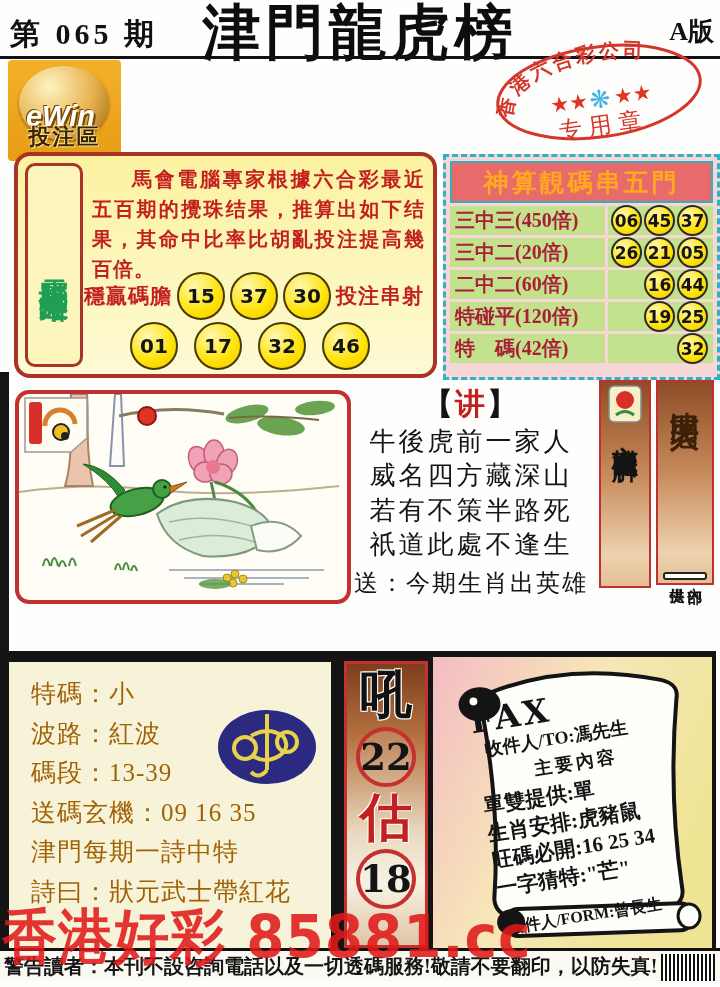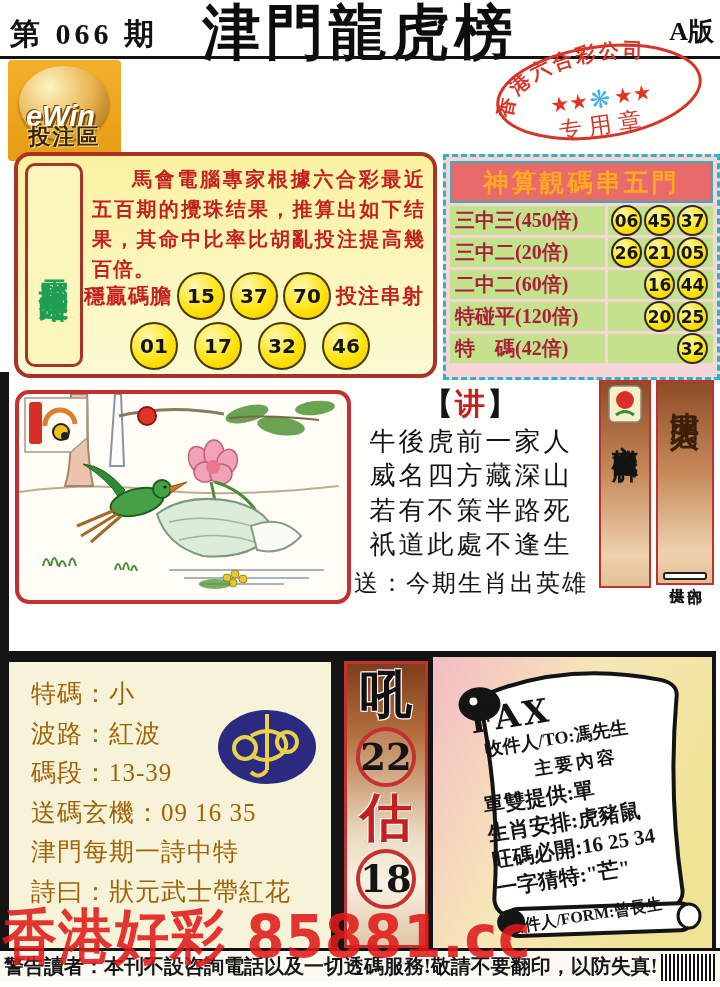--- a/index.html
+++ b/index.html
@@ -110,21 +110,21 @@
         border-top:3px solid #111;display:flex;align-items:center;z-index:40;}
   .warn-text{font-size:20px;font-weight:bold;color:#151515;margin-left:4px;white-space:nowrap;}
   .barcode{position:absolute;right:5px;top:3px;width:54px;height:27px;
         background:repeating-linear-gradient(90deg,#111 0px,#111 2px,#fff 2px,#fff 4px);}
 </style>
 </head>
 <body>
 
 <div id="page">
 
-  <div class="issue">第 066 期</div>
+  <div class="issue">第 065 期</div>
   <div class="main-title">津門龍虎榜</div>
   <div class="edition">A版</div>
   <div class="header-rule"></div>
 
   <svg class="stamp" viewBox="0 0 226 108">
     <g transform="rotate(-8 113 54)">
       <ellipse cx="113" cy="54" rx="102" ry="45" fill="none" stroke="#d4362a" stroke-width="3"></ellipse>
       <path id="stampArc" d="M 28,74 A 94,42 0 0 1 200,42" fill="none"></path>
       <text font-size="20" font-weight="bold" fill="#d4362a" letter-spacing="3">
         <textPath href="#stampArc" startOffset="3%">香港六合彩公司</textPath>
@@ -144,21 +144,21 @@
 
   <div class="strategy">
     <div class="strategy-side">
       <span>電腦投注策略</span>
     </div>
     <div class="strategy-body">馬會電腦專家根據六合彩最近五百期的攪珠结果，推算出如下结果，其命中比率比胡亂投注提高幾百倍。</div>
     <div class="balls-row1">
       <span class="red-label">穩贏碼膽</span>
       <span class="ball">15</span>
       <span class="ball">37</span>
-      <span class="ball">70</span>
+      <span class="ball">30</span>
       <span class="red-label">投注串射</span>
     </div>
     <div class="balls-row2">
       <span class="ball">01</span>
       <span class="ball">17</span>
       <span class="ball">32</span>
       <span class="ball">46</span>
     </div>
   </div>
 
@@ -183,21 +183,21 @@
     <div class="fg-row">
       <div class="fg-label">二中二(60倍)</div>
       <div class="fg-balls">
         <span class="ball-sm">16</span>
         <span class="ball-sm">44</span>
       </div>
     </div>
     <div class="fg-row">
       <div class="fg-label">特碰平(120倍)</div>
       <div class="fg-balls">
-        <span class="ball-sm">20</span>
+        <span class="ball-sm">19</span>
         <span class="ball-sm">25</span>
       </div>
     </div>
     <div class="fg-row">
       <div class="fg-label">特　碼(42倍)</div>
       <div class="fg-balls">
         <span class="ball-sm">32</span>
       </div>
     </div>
   </div>

